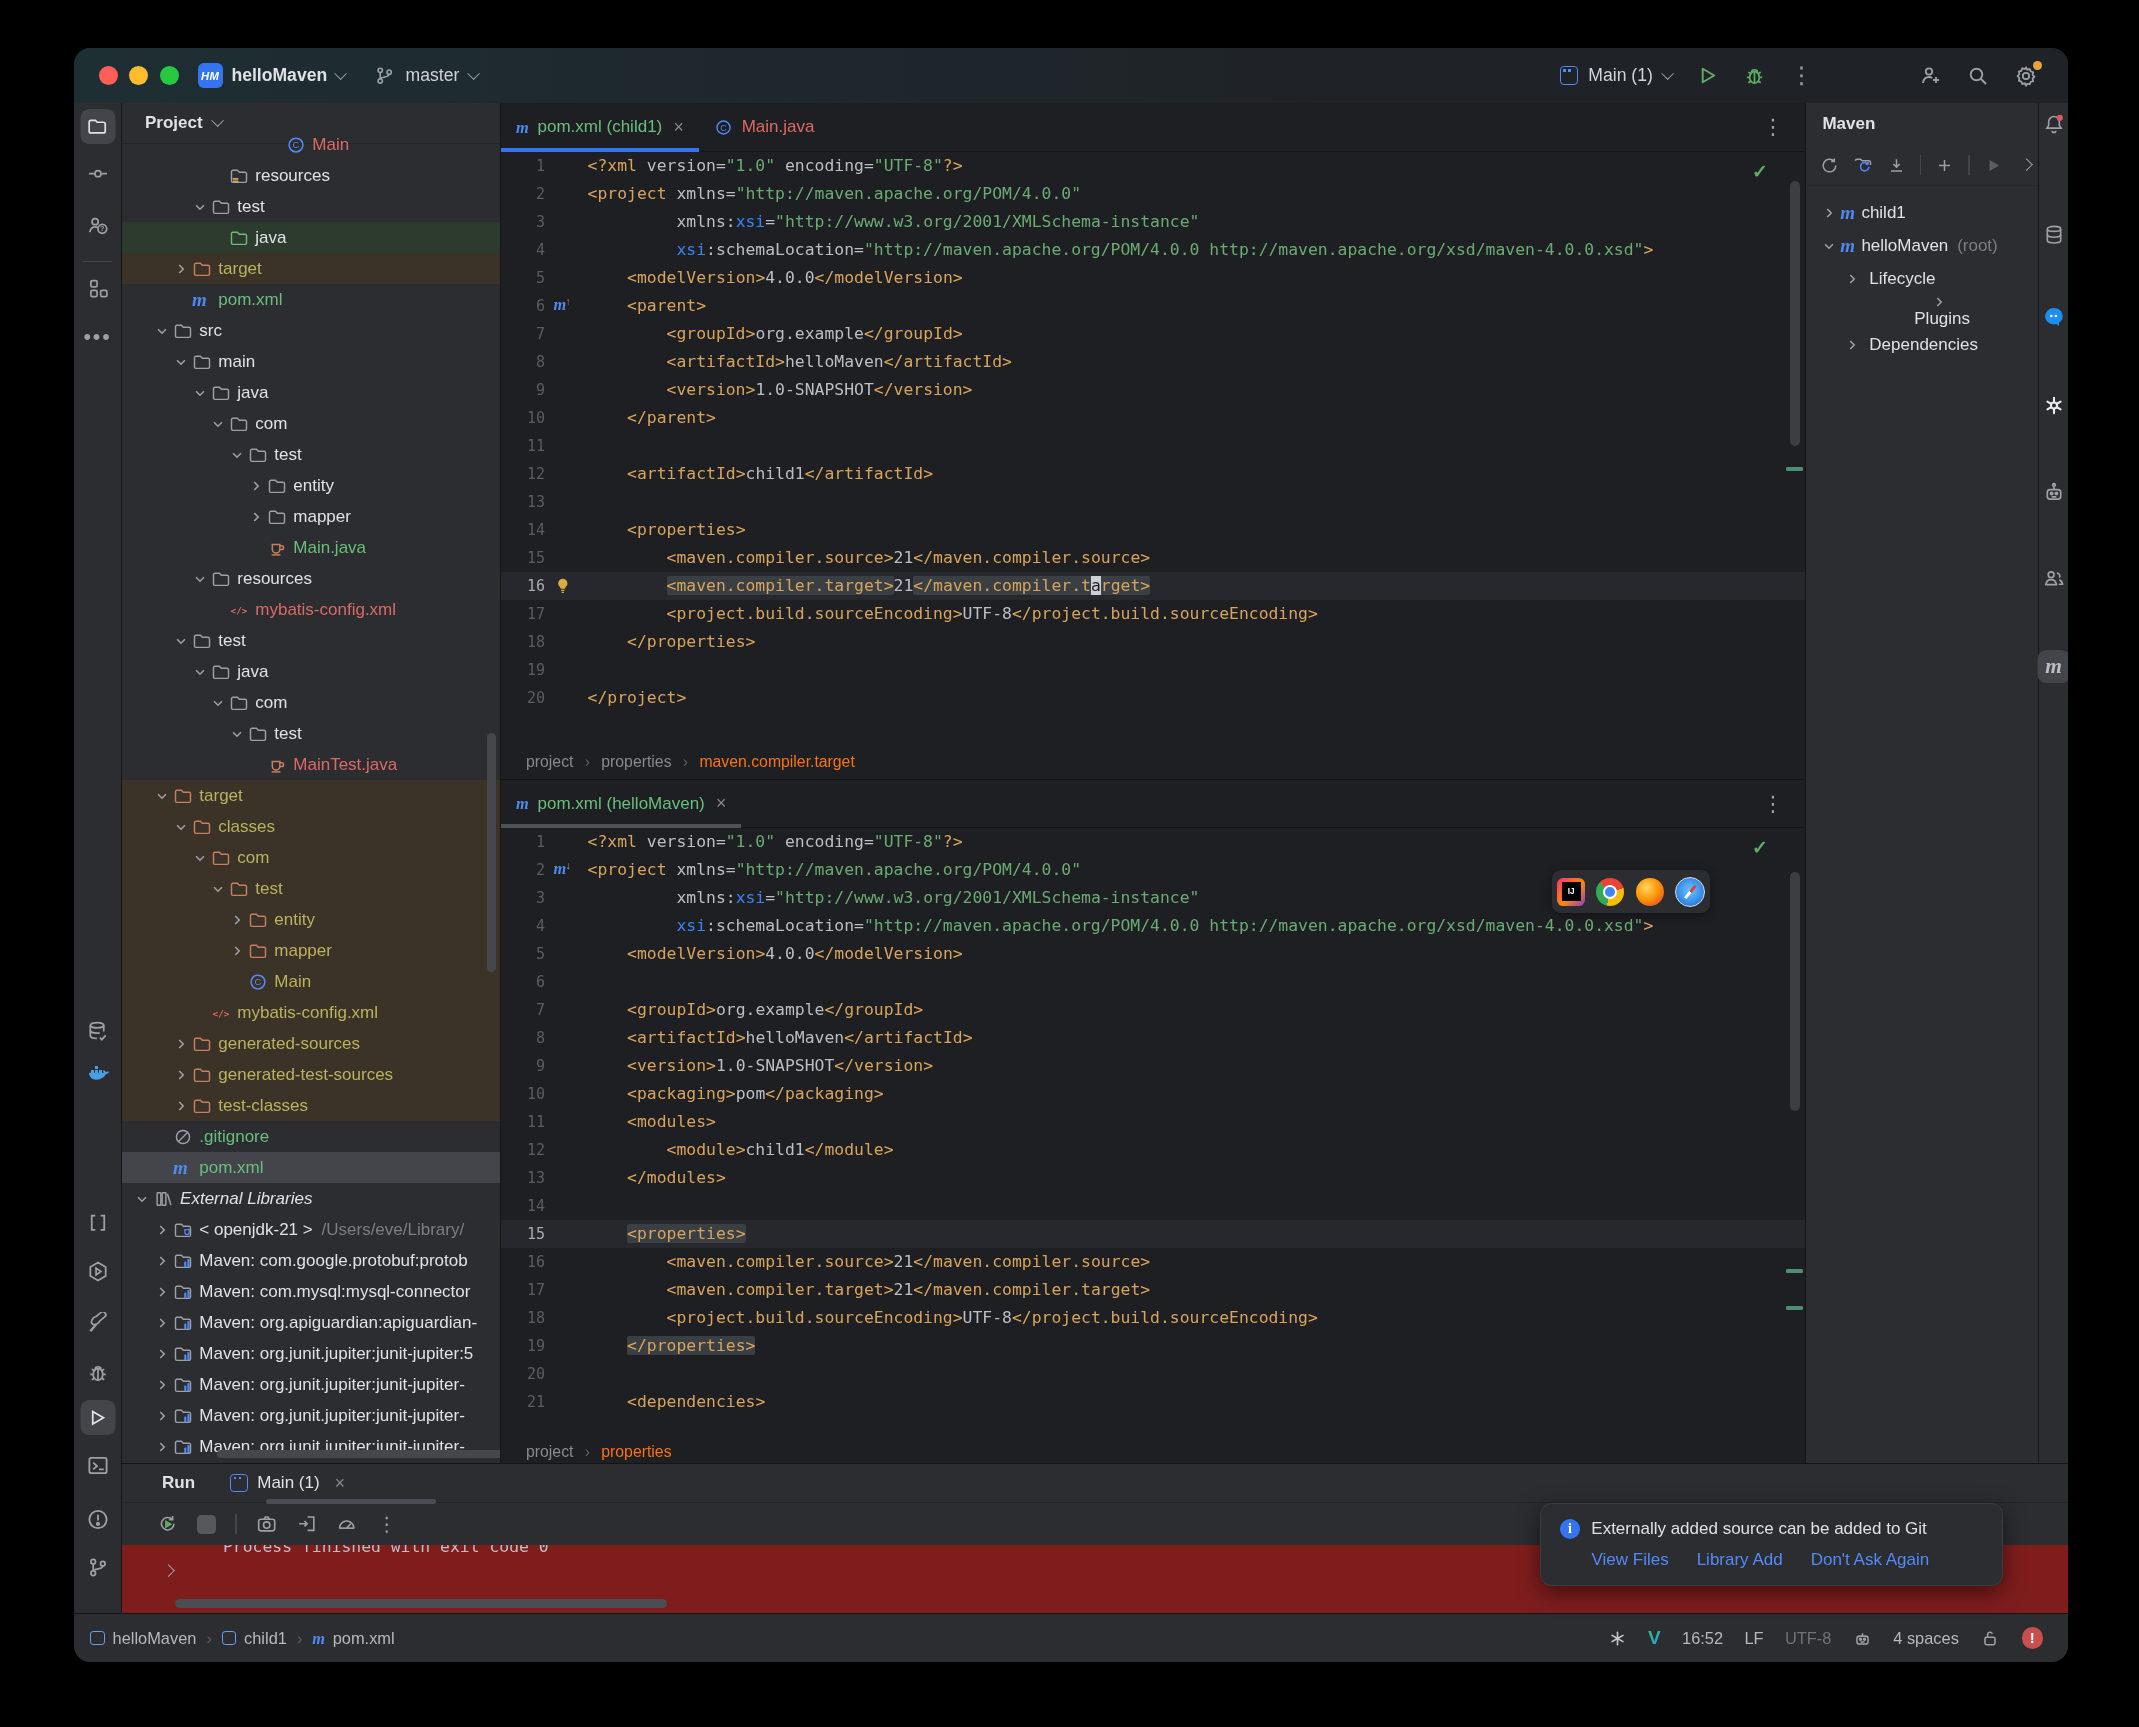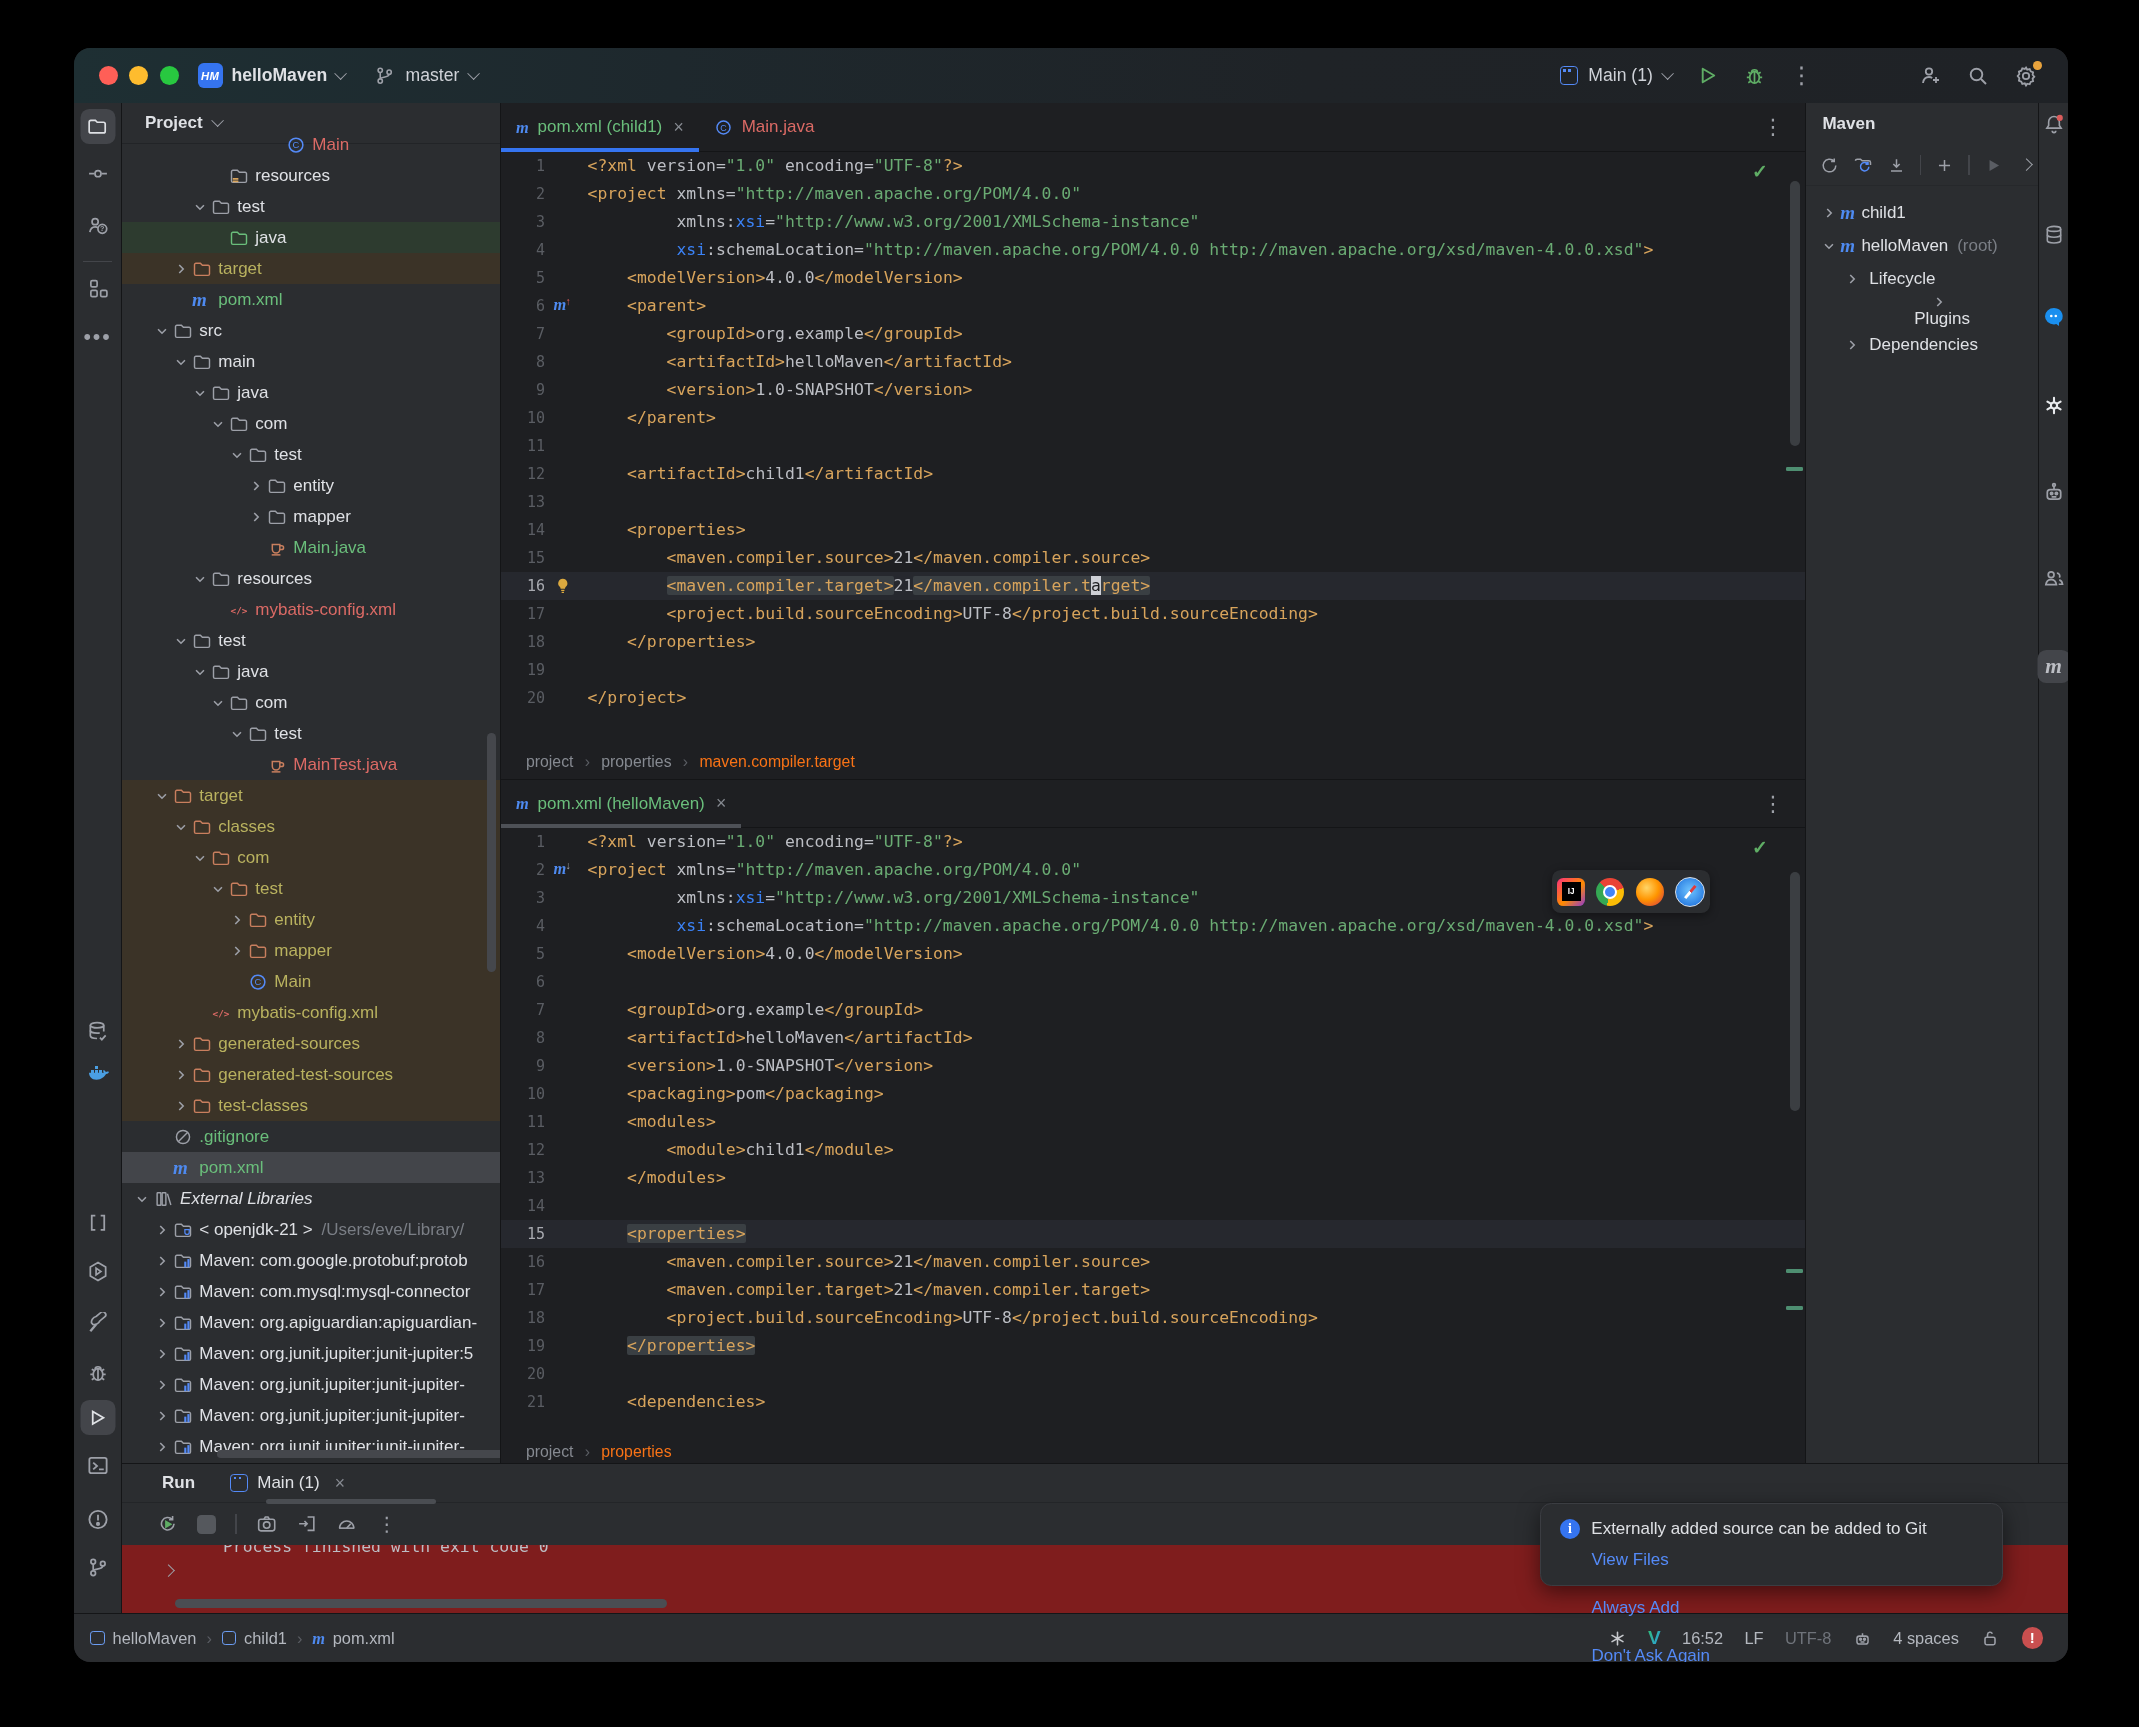--- a/index.html
+++ b/index.html
@@ -126,21 +126,21 @@
     -webkit-background-clip:text;background-clip:text;color:transparent;}
   .errbadge{width:21.4px;height:21.4px;border-radius:50%;background:#C94F4F;color:#fff;display:flex;
     align-items:center;justify-content:center;font-weight:bold;font-size:15px;}
   
   .notification{position:absolute;left:1466px;top:1455px;width:463px;height:83px;background:#2B2D30;
     border:0.6px solid #3B3D42;border-radius:11.3px;box-shadow:0 6.3px 21.4px rgba(0,0,0,.5);z-index:50;padding:15px 19px;box-sizing:border-box;}
   .nrow{display:flex;align-items:center;gap:11.3px;}
   .ninfo{width:20px;height:20px;border-radius:50%;background:#3574F0;color:#fff;font-weight:bold;font-size:14px;
     display:flex;align-items:center;justify-content:center;flex:0 0 auto;font-family:"Liberation Serif",serif;}
   .ntitle{color:#DFE1E5;font-size:17px;}
-  .nactions{display:flex;gap:28px;margin:11.3px 0 0 31.5px;flex-direction:column;}
+  .nactions{display:flex;gap:28px;margin:11.3px 0 0 31.5px;}
   .nactions span{color:#548AF7;font-size:17px;}
   .bulbsvg,.ti{display:block;}
 </style>
 </head>
 <body>
 
 <div class="window">
 
   <div class="titlebar">
     <div class="traffic">
@@ -1213,18 +1213,18 @@
     </div>
   </div>
 
   <div class="notification">
     <div class="nrow">
       <span class="ninfo">i</span>
       <span class="ntitle">Externally added source can be added to Git</span>
     </div>
     <div class="nactions" id="nactions">
         <span>View Files</span>
-        <span>Always Add</span>
+        <span>Library Add</span>
         <span>Don't Ask Again</span>
       </div>
   </div>
 </div>
 
 
 </body></html>

